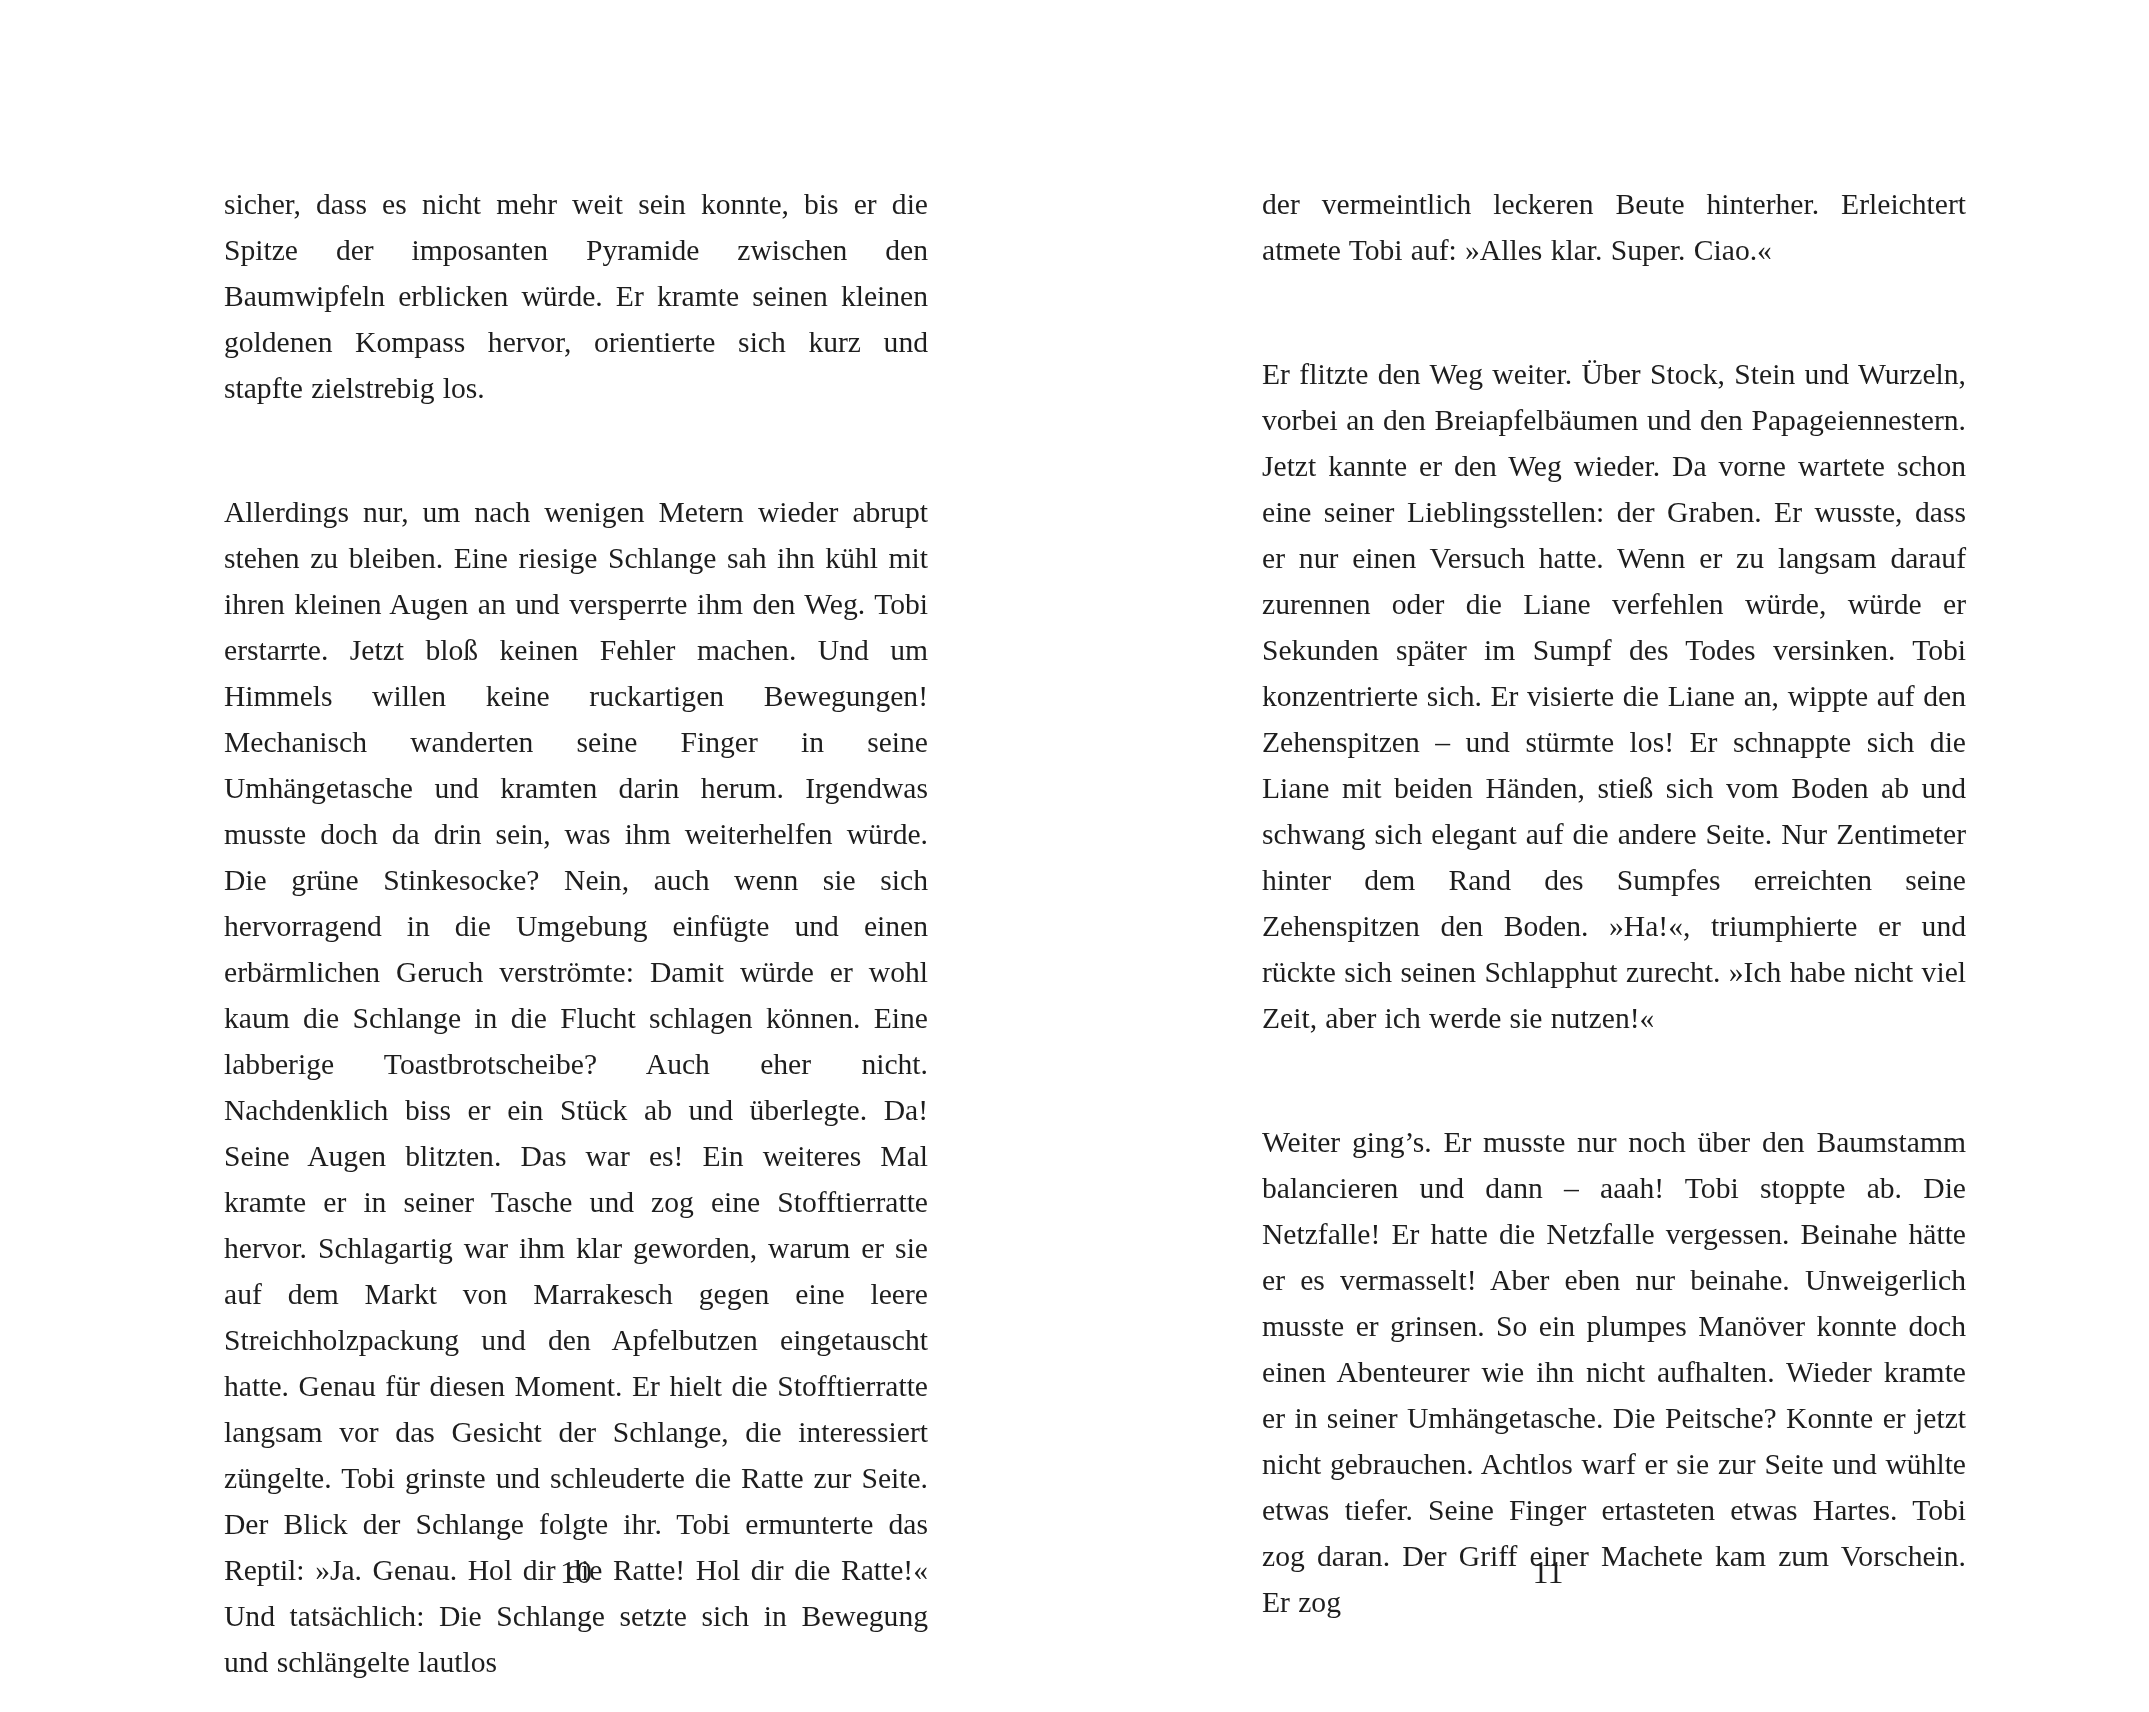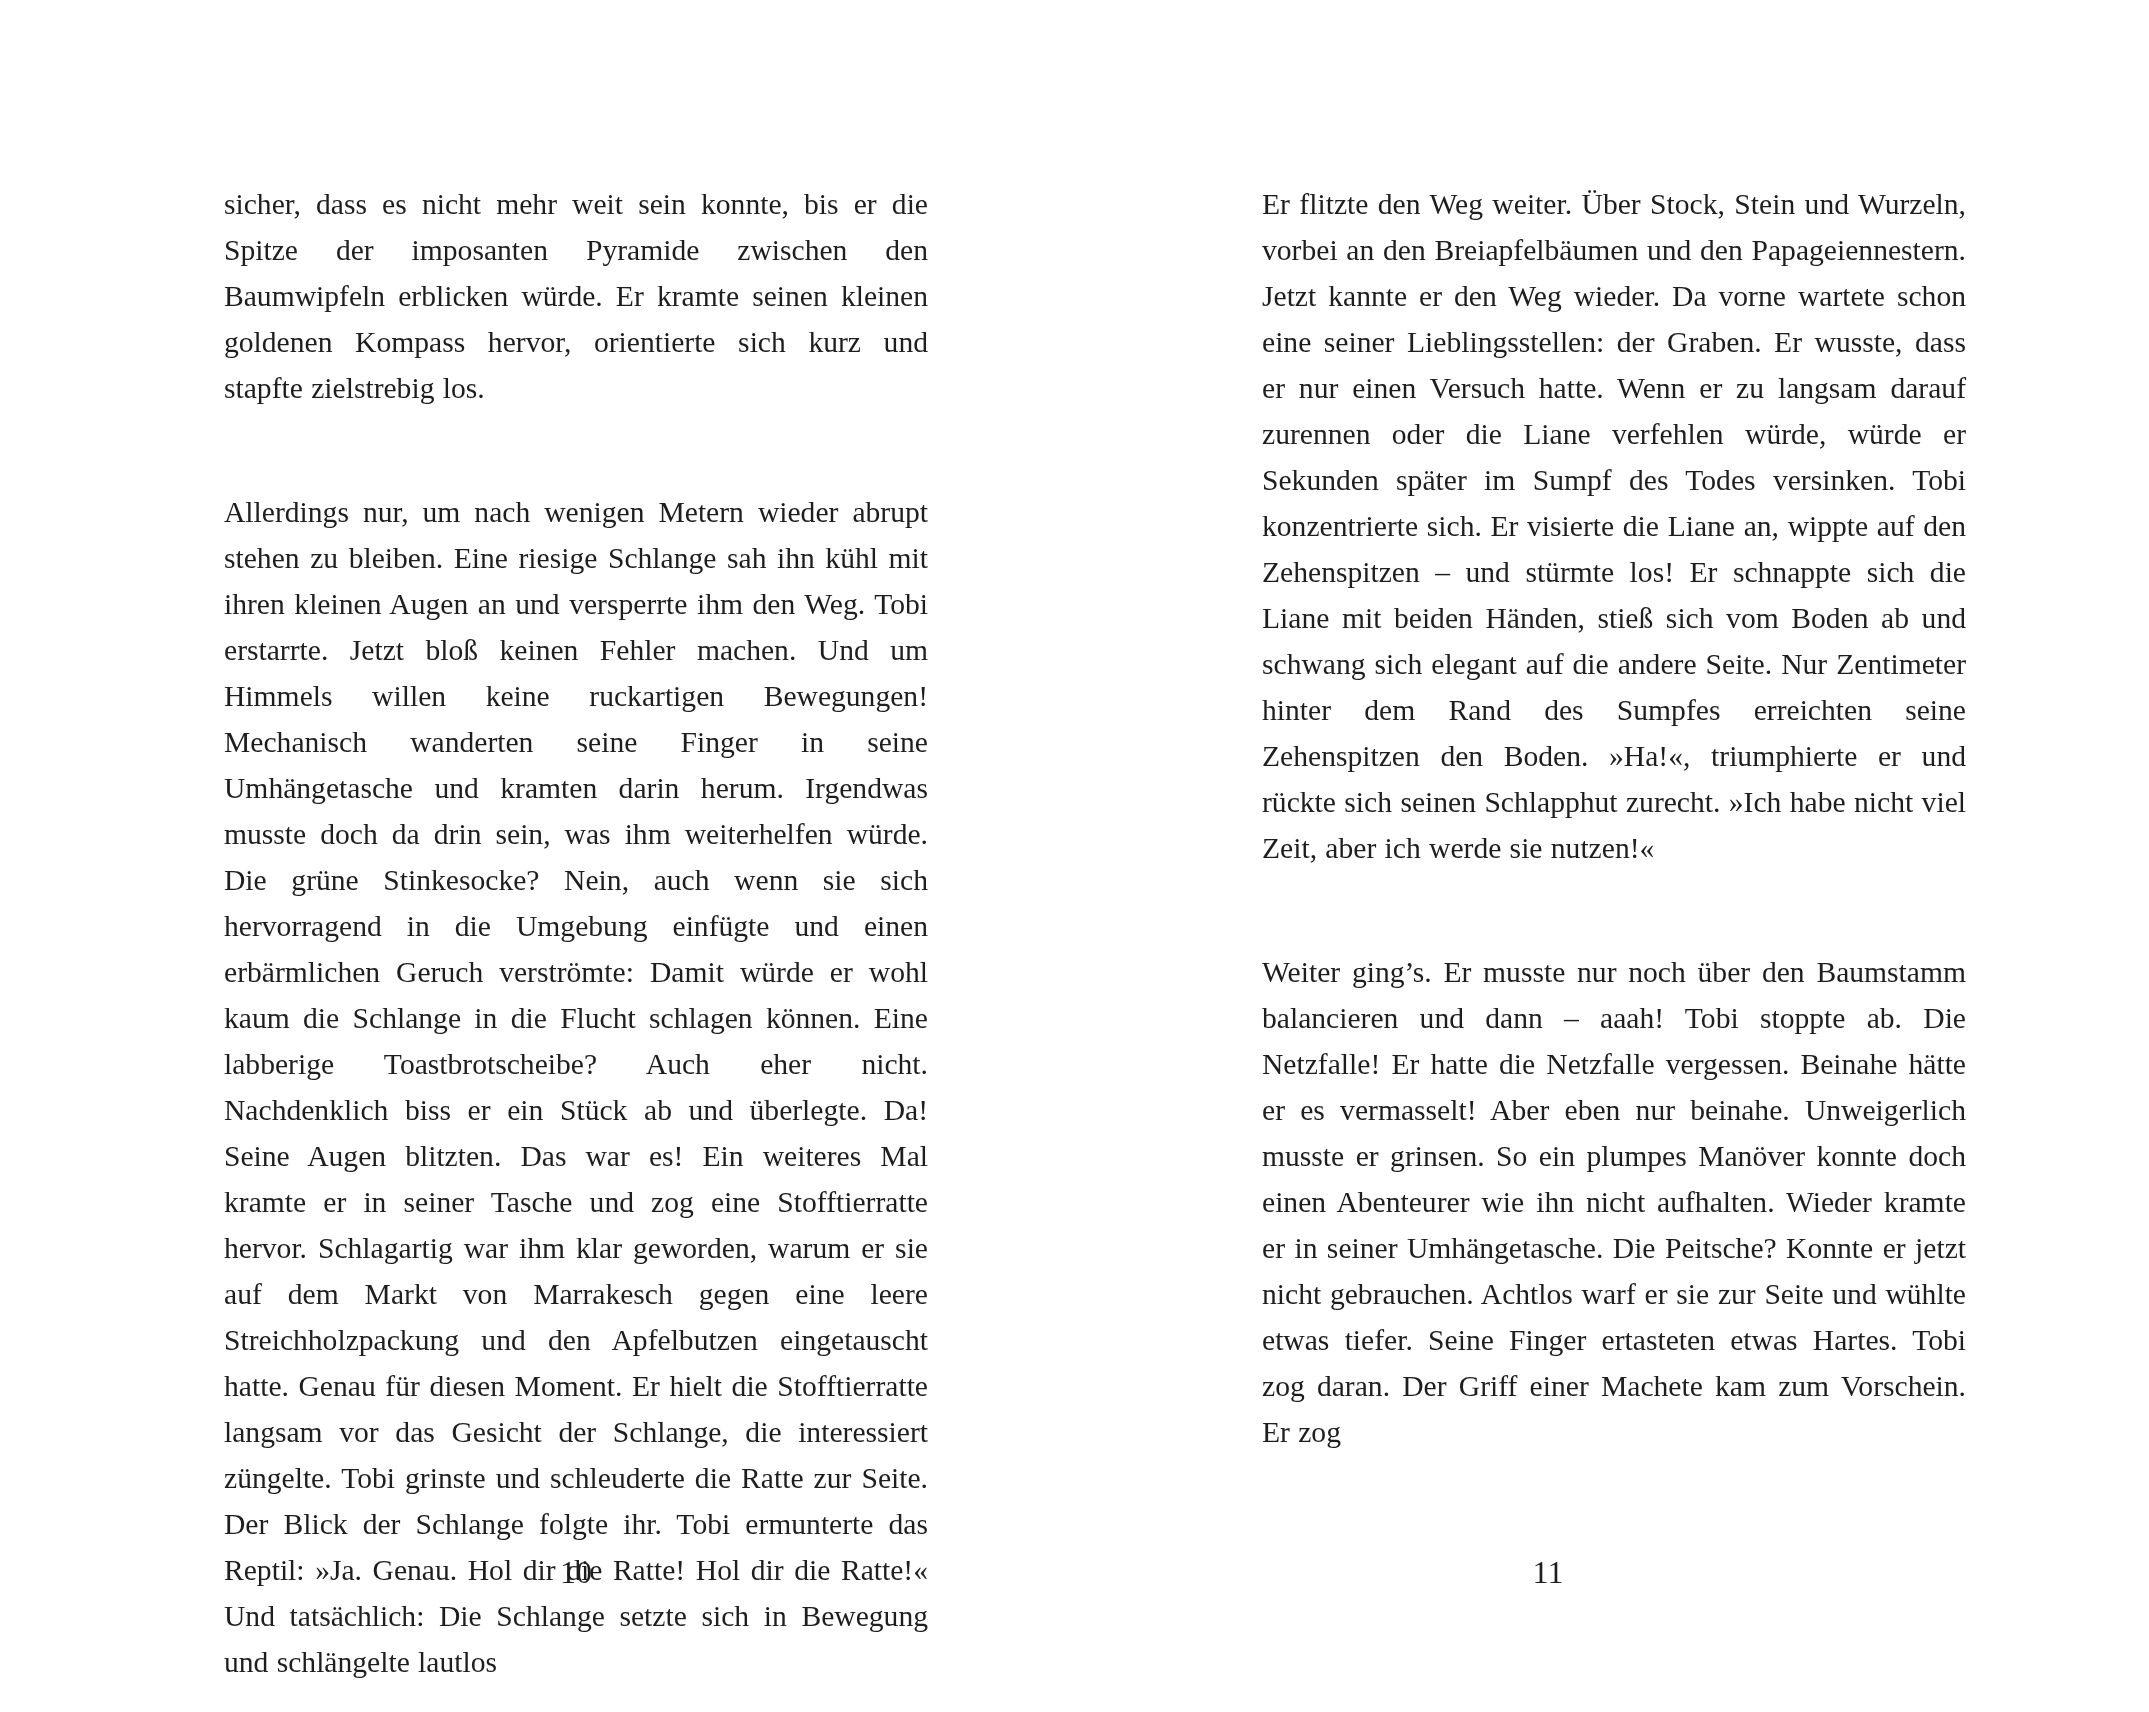--- a/index.html
+++ b/index.html
@@ -46,20 +46,21 @@
 <div class="spread">
 
   <div class="text-col left">
     <p>sicher, dass es nicht mehr weit sein konnte, bis er die Spitze der imposanten Pyramide zwischen den Baumwipfeln erblicken würde. Er kramte seinen kleinen goldenen Kompass hervor, orientierte sich kurz und stapfte zielstrebig los.</p>
     <p>Allerdings nur, um nach wenigen Metern wieder abrupt stehen zu bleiben. Eine riesige Schlange sah ihn kühl mit ihren kleinen Augen an und versperrte ihm den Weg. Tobi erstarrte. Jetzt bloß keinen Fehler machen. Und um Himmels willen keine ruckartigen Bewegungen! Mechanisch wanderten seine Finger in seine Umhängetasche und kramten darin herum. Irgendwas musste doch da drin sein, was ihm weiterhelfen würde. Die grüne Stinkesocke? Nein, auch wenn sie sich hervorragend in die Umgebung einfügte und einen erbärmlichen Geruch verströmte: Damit würde er wohl kaum die Schlange in die Flucht schlagen können. Eine labberige Toastbrotscheibe? Auch eher nicht. Nachdenklich biss er ein Stück ab und überlegte. Da! Seine Augen blitzten. Das war es! Ein weiteres Mal kramte er in seiner Tasche und zog eine Stofftierratte hervor. Schlagartig war ihm klar geworden, warum er sie auf dem Markt von Marrakesch gegen eine leere Streichholzpackung und den Apfelbutzen eingetauscht hatte. Genau für diesen Moment. Er hielt die Stofftierratte langsam vor das Gesicht der Schlange, die interessiert züngelte. Tobi grinste und schleuderte die Ratte zur Seite. Der Blick der Schlange folgte ihr. Tobi ermunterte das Reptil: »Ja. Genau. Hol dir die Ratte! Hol dir die Ratte!« Und tatsächlich: Die Schlange setzte sich in Bewegung und schlängelte lautlos</p>
   </div>
 
   <div class="page-number left">10</div>
 
   <div class="text-col right">
+    <p>der vermeintlich leckeren Beute hinterher. Erleichtert atmete Tobi auf: »Alles klar. Super. Ciao.«</p>
     <p>Er flitzte den Weg weiter. Über Stock, Stein und Wurzeln, vorbei an den Breiapfelbäumen und den Papageiennestern. Jetzt kannte er den Weg wieder. Da vorne wartete schon eine seiner Lieblingsstellen: der Graben. Er wusste, dass er nur einen Versuch hatte. Wenn er zu langsam darauf zurennen oder die Liane verfehlen würde, würde er Sekunden später im Sumpf des Todes versinken. Tobi konzentrierte sich. Er visierte die Liane an, wippte auf den Zehenspitzen – und stürmte los! Er schnappte sich die Liane mit beiden Händen, stieß sich vom Boden ab und schwang sich elegant auf die andere Seite. Nur Zentimeter hinter dem Rand des Sumpfes erreichten seine Zehenspitzen den Boden. »Ha!«, triumphierte er und rückte sich seinen Schlapphut zurecht. »Ich habe nicht viel Zeit, aber ich werde sie nutzen!«</p>
     <p>Weiter ging’s. Er musste nur noch über den Baumstamm balancieren und dann – aaah! Tobi stoppte ab. Die Netzfalle! Er hatte die Netzfalle vergessen. Beinahe hätte er es vermasselt! Aber eben nur beinahe. Unweigerlich musste er grinsen. So ein plumpes Manöver konnte doch einen Abenteurer wie ihn nicht aufhalten. Wieder kramte er in seiner Umhängetasche. Die Peitsche? Konnte er jetzt nicht gebrauchen. Achtlos warf er sie zur Seite und wühlte etwas tiefer. Seine Finger ertasteten etwas Hartes. Tobi zog daran. Der Griff einer Machete kam zum Vorschein. Er zog</p>
   </div>
 
   <div class="page-number right">11</div>
 
 </div>
 
 
 </body></html>

